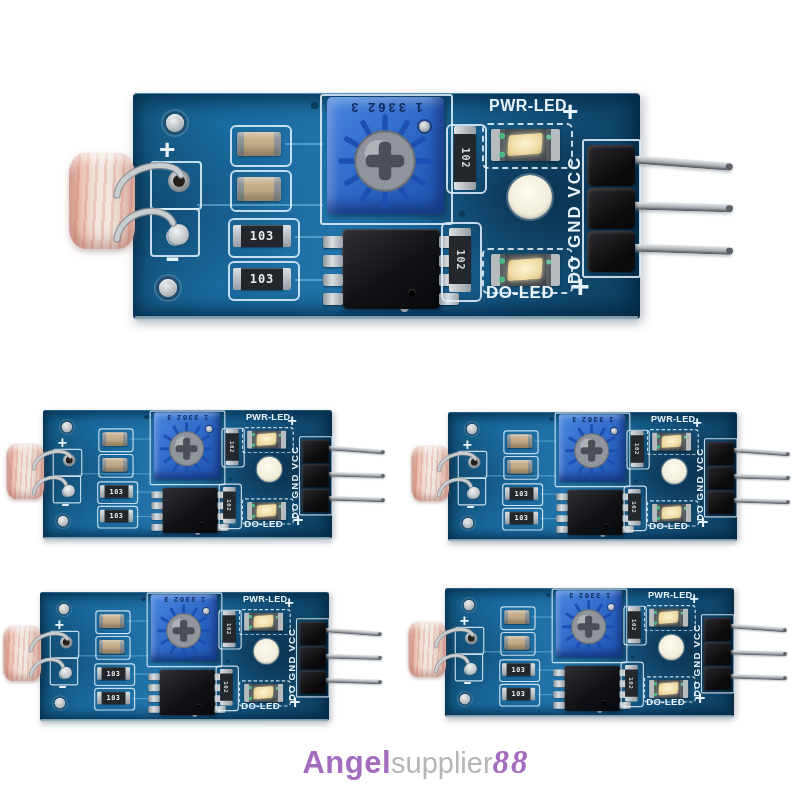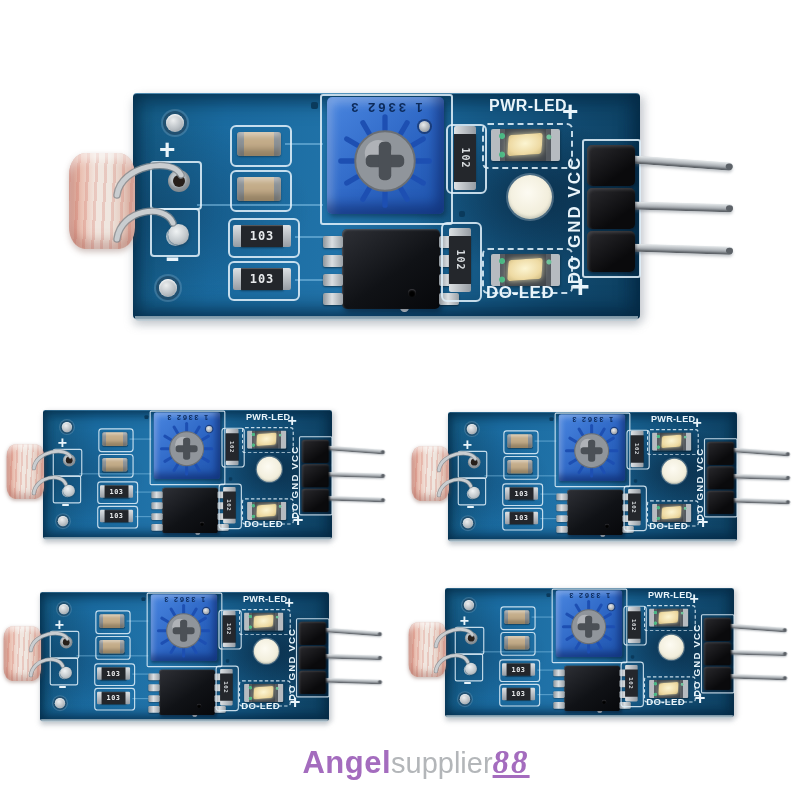--- a/index.html
+++ b/index.html
@@ -168,21 +168,21 @@
     transform-origin:0 50%;}
   .pin::after{content:'';position:absolute;right:0;top:1px;width:7px;height:6px;border-radius:50%;background:#5d6268;}
   .pin1{top:60px;transform:rotate(4.2deg);}
   .pin2{top:107px;transform:rotate(1.6deg);}
   .pin3{top:149px;transform:rotate(1.8deg);}
 
   
   .watermark{position:absolute;left:416px;top:746px;transform:translateX(-50%);white-space:nowrap;}
   .wm-angel{font:800 31px/1 "Liberation Sans",sans-serif;color:var(--watermark-purple,#a46cbe);letter-spacing:.5px;}
   .wm-supplier{font:400 29px/1 "Liberation Sans",sans-serif;color:var(--watermark-gray,#b3b6b9);}
-  .wm-88{font:italic 600 33px/1 "Liberation Serif",serif;color:var(--watermark-purple,#a46cbe);letter-spacing:2px;text-decoration:underline;}
+  .wm-88{font:italic 600 33px/1 "Liberation Serif",serif;color:var(--watermark-purple,#a46cbe);letter-spacing:2px;}
 </style>
 </head>
 <body>
 
 <div class="module-slot slot-large">
   <div class="module">
     <div class="ldr"></div>
     <svg class="ldr-wires" width="120" height="110" viewBox="0 0 120 110">
       <path class="wire-shadow" d="M14,50 C18,20 70,12 78,30"></path>
       <path class="wire" d="M14,50 C18,20 70,12 78,30"></path>

